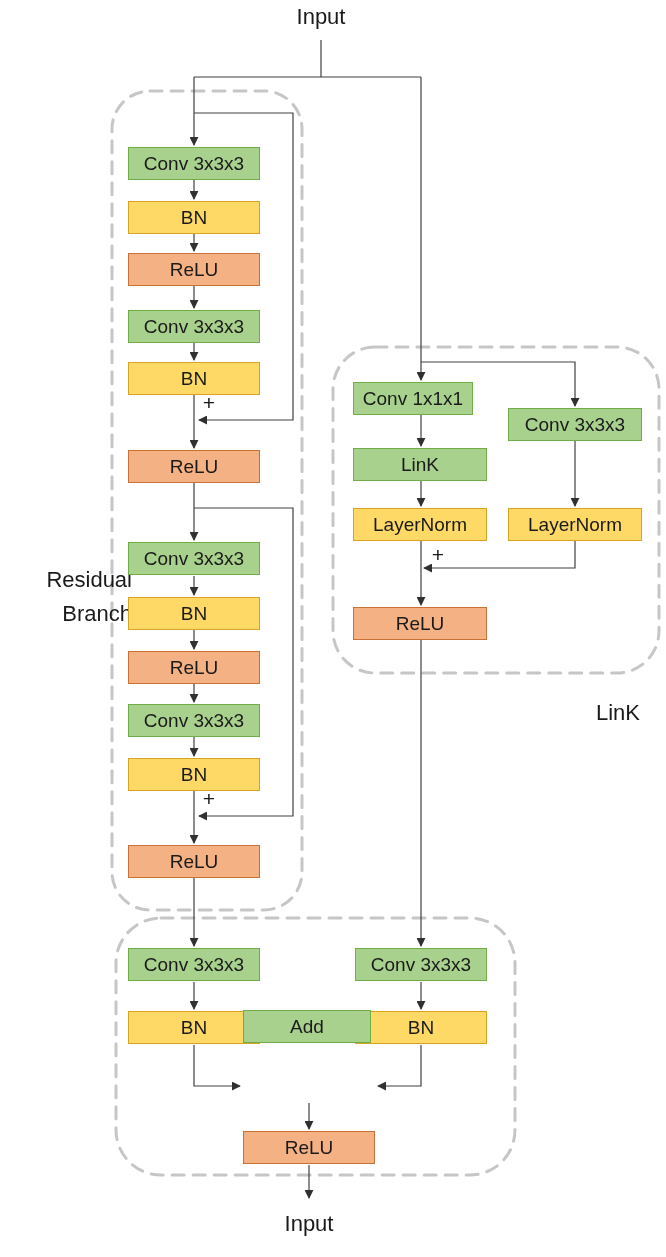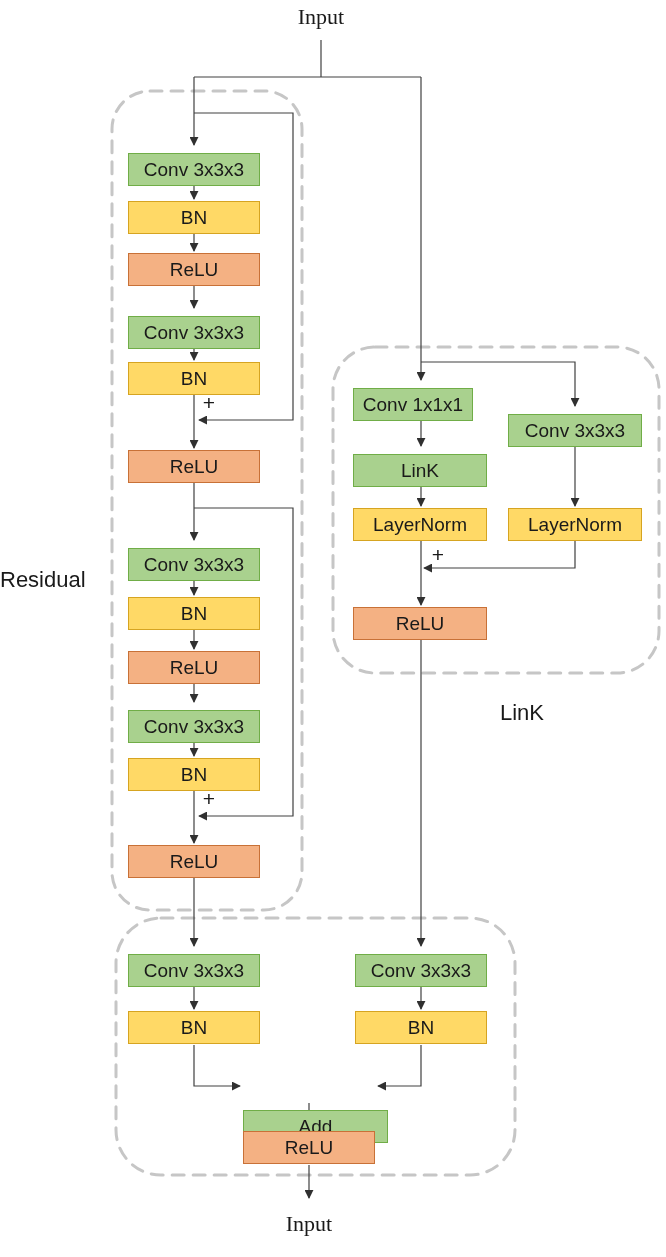--- a/index.html
+++ b/index.html
@@ -11,28 +11,28 @@
   .wire { fill:none; stroke:var(--line,#404040); stroke-width:1.2px; }
   .outline {
     fill:none; stroke:var(--outline,#c6c6c6); stroke-width:3px;
     stroke-dasharray:12 9; stroke-linecap:round;
   }
   .node {
     position:absolute; height:33px; box-sizing:border-box;
     border:1.5px solid #000; display:flex; align-items:center; justify-content:center;
     font-size:19px; line-height:1; white-space:nowrap;
   }
-  .green  { background:var(--conv-fill,#a9d18e); border-color:var(--conv-border,#70ad47);margin-top:6px; }
+  .green  { background:var(--conv-fill,#a9d18e); border-color:var(--conv-border,#70ad47); }
   .yellow { background:var(--bn-fill,#ffd966);  border-color:var(--bn-border,#d6a421); }
   .orange { background:var(--relu-fill,#f4b183); border-color:var(--relu-border,#c87137); }
   .iolabel {
-    position:absolute; font-size:22px; text-align:center; line-height:1.2;font-family:Liberation Serif, serif;
+    position:absolute; font-size:22px; text-align:center; line-height:1.2;
   }
   .grouplabel {
-    position:absolute; font-size:22px; text-align:left; line-height:1.55;
+    position:absolute; font-size:22px; text-align:right; line-height:1.55;margin-left:28px;
   }
   .plus {
     position:absolute; width:24px; font-size:21px; text-align:center; line-height:1;
   }
 </style>
 </head>
 <body>
 
 <div class="canvas">
 
@@ -83,20 +83,21 @@
       <path class="wire" marker-end="url(#arr)" d="M309,1103 V1129"></path>
       <path class="wire" marker-end="url(#arr)" d="M309,1165 V1198"></path>
     </g>
   </svg>
 
   <div class="iolabel" style="left:261px;top:4px;width:120px">Input</div>
   <div class="iolabel" style="left:249px;top:1211px;width:120px">Input</div>
 
   <div class="grouplabel" style="left:0px;top:563px;width:104px">
     <div>Residual</div>
+    <div>Branch</div>
   </div>
   <div class="grouplabel" style="left:500px;top:696px;width:112px">
     <div>LinK</div>
   </div>
 
   <div class="node green" style="left:128px;top:147px;width:132px">Conv 3x3x3</div>
   <div class="node yellow" style="left:128px;top:201px;width:132px">BN</div>
   <div class="node orange" style="left:128px;top:253px;width:132px">ReLU</div>
   <div class="node green" style="left:128px;top:310px;width:132px">Conv 3x3x3</div>
   <div class="node yellow" style="left:128px;top:362px;width:132px">BN</div>
@@ -116,16 +117,16 @@
   <div class="node green" style="left:353px;top:448px;width:134px">LinK</div>
   <div class="node yellow" style="left:353px;top:508px;width:134px">LayerNorm</div>
   <div class="node yellow" style="left:508px;top:508px;width:134px">LayerNorm</div>
   <div class="plus" style="left:426px;top:544px">+</div>
   <div class="node orange" style="left:353px;top:607px;width:134px">ReLU</div>
 
   <div class="node green" style="left:128px;top:948px;width:132px">Conv 3x3x3</div>
   <div class="node yellow" style="left:128px;top:1011px;width:132px">BN</div>
   <div class="node green" style="left:355px;top:948px;width:132px">Conv 3x3x3</div>
   <div class="node yellow" style="left:355px;top:1011px;width:132px">BN</div>
-  <div class="node green" style="left:243px;top:1104px;width:145px">Add</div>
+  <div class="node green" style="left:243px;top:1010px;width:128px">Add</div>
   <div class="node orange" style="left:243px;top:1131px;width:132px">ReLU</div>
 
 </div>
 
 </body></html>

